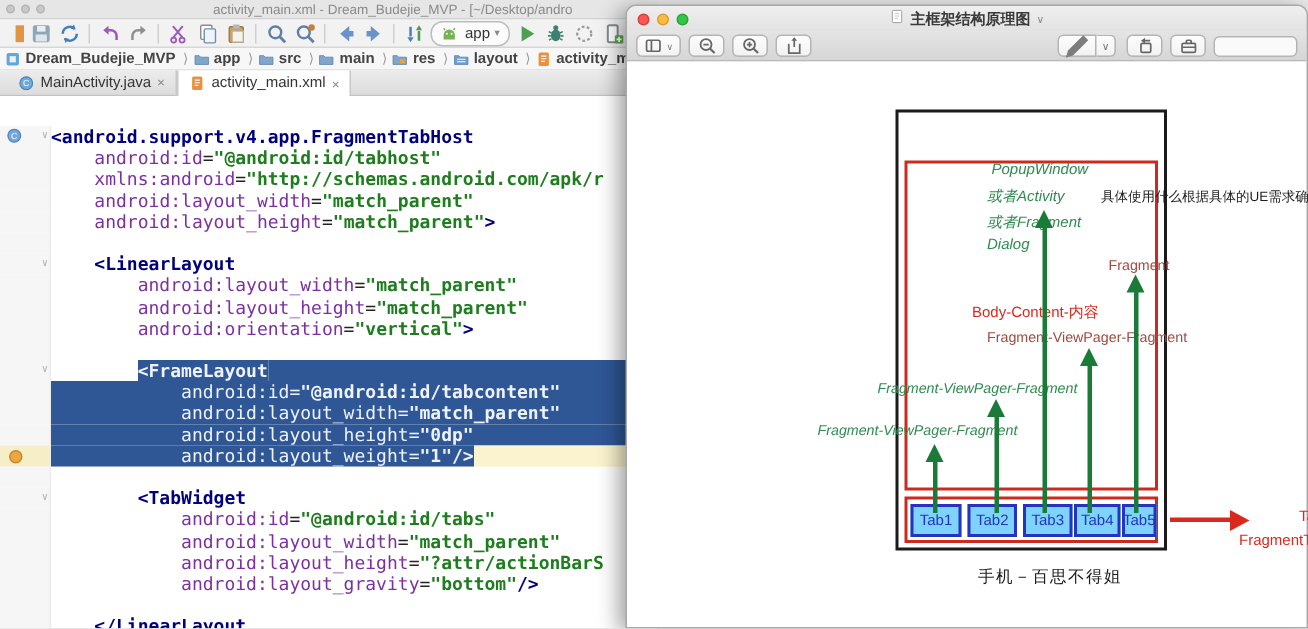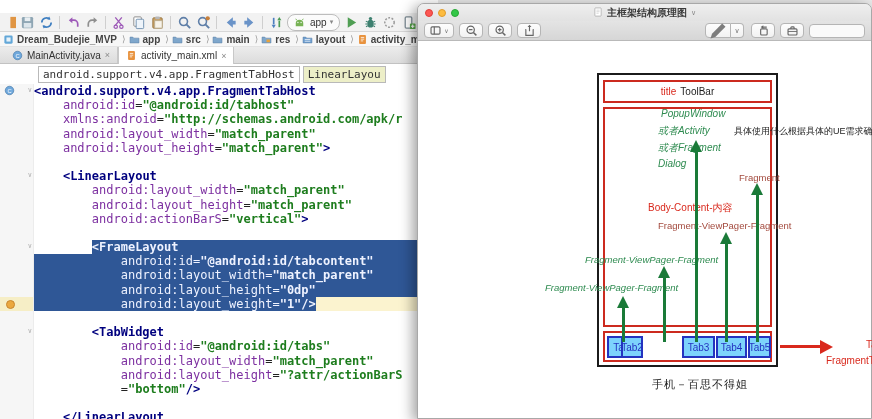--- a/index.html
+++ b/index.html
@@ -96,20 +96,28 @@
   .rarrow-line{position:absolute;height:3px;background:#d9291d;}
   .rarrow-head{position:absolute;width:0;height:0;border-top:7px solid transparent;
                border-bottom:7px solid transparent;border-left:13px solid #d9291d;}
 </style>
 </head>
 <body>
 
 <div id="stage">
 
   <div id="as-window">
+    <div class="as-titlebar">
+      <div class="as-dots">
+        <span class="as-dot"></span>
+        <span class="as-dot"></span>
+        <span class="as-dot"></span>
+      </div>
+      <span class="as-title-text">activity_main.xml - Dream_Budejie_MVP - [~/Desktop/andro</span>
+    </div>
     <div class="as-toolbar" id="as-toolbar">
         <span class="tbi">
           <svg viewBox="0 0 16 16">
             <rect x="10" y="2" width="6" height="12" fill="#e09543"></rect>
           </svg>
         </span>
         <span class="tbi">
           <svg viewBox="0 0 16 16">
             <rect x="2" y="2" width="12" height="12" rx="1.5" fill="#8fa6b4"></rect>
             <rect x="5" y="2.5" width="6" height="4" fill="#e8eef2"></rect>
@@ -335,51 +343,47 @@
         <div class="ed-tab active">
           <span style="display: flex;">
             <svg viewBox="0 0 16 16">
               <rect x="3" y="1.5" width="10" height="13" rx="1.5" fill="#e8923d"></rect>
               <path d="M5.5 5h5M5.5 7.5h5M5.5 10h3.5" stroke="#fff" stroke-width="1.1"></path>
             </svg>
           </span>
           <span>activity_main.xml</span>
           <span class="tab-close">×</span>
         </div>
-      </div>
-    <div class="as-structbar" id="as-structbar">
-        <span class="struct-box">android.support.v4.app.FragmentTabHost</span>
-        <span class="struct-box hl">LinearLayou</span>
       </div>
     <div id="code">
         <div class="cl"><span class="gut"><span class="cicon"><svg viewBox="0 0 16 16" width="11" height="11">
                 <circle cx="8" cy="8" r="6.2" fill="#6fa8dc" stroke="#4b7cab"></circle>
                 <text x="8" y="11" font-size="8.5" text-anchor="middle" fill="#fff" font-family="Liberation Sans">C</text>
               </svg></span><span class="fold-mark">∨</span></span><span class="t-g">&lt;android.support.v4.app.FragmentTabHost</span></div>
         <div class="cl"><span class="gut"></span><span class="t-p">    </span><span class="t-a">android:id</span><span class="t-p">=</span><span class="t-v">"@android:id/tabhost"</span></div>
         <div class="cl"><span class="gut"></span><span class="t-p">    </span><span class="t-a">xmlns:android</span><span class="t-p">=</span><span class="t-v">"http://schemas.android.com/apk/r</span></div>
         <div class="cl"><span class="gut"></span><span class="t-p">    </span><span class="t-a">android:layout_width</span><span class="t-p">=</span><span class="t-v">"match_parent"</span></div>
         <div class="cl"><span class="gut"></span><span class="t-p">    </span><span class="t-a">android:layout_height</span><span class="t-p">=</span><span class="t-v">"match_parent"</span><span class="t-g">&gt;</span></div>
         <div class="cl"><span class="gut"></span></div>
         <div class="cl"><span class="gut"><span class="fold-mark">∨</span></span><span class="t-p">    </span><span class="t-g">&lt;LinearLayout</span></div>
         <div class="cl"><span class="gut"></span><span class="t-p">        </span><span class="t-a">android:layout_width</span><span class="t-p">=</span><span class="t-v">"match_parent"</span></div>
         <div class="cl"><span class="gut"></span><span class="t-p">        </span><span class="t-a">android:layout_height</span><span class="t-p">=</span><span class="t-v">"match_parent"</span></div>
-        <div class="cl"><span class="gut"></span><span class="t-p">        </span><span class="t-a">android:actionBarS</span><span class="t-p">=</span><span class="t-v">"vertical"</span><span class="t-g">&gt;</span></div>
+        <div class="cl"><span class="gut"></span><span class="t-p">        </span><span class="t-a">android:orientation</span><span class="t-p">=</span><span class="t-v">"vertical"</span><span class="t-g">&gt;</span></div>
         <div class="cl"><span class="gut"></span></div>
         <div class="cl"><span class="gut"><span class="fold-mark">∨</span></span><span class="t-p">        </span><span class="selwrap"><span class="t-g">&lt;FrameLayout</span></span><span class="fill fill-blue"></span></div>
         <div class="cl"><span class="gut"></span><span class="selwrap"><span class="t-p">            </span><span class="t-a">android:id</span><span class="t-p">=</span><span class="t-v">"@android:id/tabcontent"</span></span><span class="fill fill-blue"></span></div>
         <div class="cl"><span class="gut"></span><span class="selwrap"><span class="t-p">            </span><span class="t-a">android:layout_width</span><span class="t-p">=</span><span class="t-v">"match_parent"</span></span><span class="fill fill-blue"></span></div>
         <div class="cl"><span class="gut"></span><span class="selwrap"><span class="t-p">            </span><span class="t-a">android:layout_height</span><span class="t-p">=</span><span class="t-v">"0dp"</span></span><span class="fill fill-blue"></span></div>
         <div class="cl creamline"><span class="gut cream"><span class="bkdot"></span></span><span class="selwrap"><span class="t-p">            </span><span class="t-a">android:layout_weight</span><span class="t-p">=</span><span class="t-v">"1"</span><span class="t-g">/&gt;</span></span><span class="fill fill-cream"></span></div>
         <div class="cl"><span class="gut"></span></div>
         <div class="cl"><span class="gut"><span class="fold-mark">∨</span></span><span class="t-p">        </span><span class="t-g">&lt;TabWidget</span></div>
         <div class="cl"><span class="gut"></span><span class="t-p">            </span><span class="t-a">android:id</span><span class="t-p">=</span><span class="t-v">"@android:id/tabs"</span></div>
         <div class="cl"><span class="gut"></span><span class="t-p">            </span><span class="t-a">android:layout_width</span><span class="t-p">=</span><span class="t-v">"match_parent"</span></div>
         <div class="cl"><span class="gut"></span><span class="t-p">            </span><span class="t-a">android:layout_height</span><span class="t-p">=</span><span class="t-v">"?attr/actionBarS</span></div>
-        <div class="cl"><span class="gut"></span><span class="t-p">            </span><span class="t-p">=</span><span class="t-v">"bottom"</span><span class="t-g">/&gt;</span></div>
+        <div class="cl"><span class="gut"></span><span class="t-p">            </span><span class="t-a">android:layout_gravity</span><span class="t-p">=</span><span class="t-v">"bottom"</span><span class="t-g">/&gt;</span></div>
         <div class="cl"><span class="gut"></span></div>
         <div class="cl"><span class="gut"></span><span class="t-p">    </span><span class="t-g">&lt;/LinearLayout</span></div>
       </div>
   </div>
 
   <div id="pv-window">
     <div class="pv-titlebar">
       <div class="pv-lights">
         <span class="pv-light" style="background:#fc5753;border:1px solid #df3e38;"></span>
         <span class="pv-light" style="background:#fdbc40;border:1px solid #de9b2d;"></span>
@@ -451,38 +455,34 @@
             </span>
           </div>
         <input class="pv-search" value="" style="">
       </div>
     </div>
     <div class="pv-canvas"></div>
   </div>
 
   <div id="diagram">
       <div class="dg dg-frame" style="left: 597px; top: 73px; width: 181px; height: 294px;"></div>
-      <div class="dg dg-red" style="left: 603px; top: 80px; width: 169px; height: 23px; display: flex; align-items: center; justify-content: center; font-size: 10px; gap: 4px;">
-        <span class="c-red">title</span>
-        <span class="c-black">ToolBar</span>
-      </div>
       <div class="dg dg-red" style="left: 603px; top: 107px; width: 169px; height: 220px;"></div>
       <div class="dg dg-red" style="left: 603px; top: 331px; width: 169px; height: 31px;"></div>
       <div class="dg dg-text c-green" style="left: 661px; top: 108px; font-size: 10px;">PopupWindow</div>
       <div class="dg dg-text c-green" style="left: 658px; top: 124px; font-size: 10px;">或者Activity</div>
       <div class="dg dg-text c-green" style="left: 658px; top: 141px; font-size: 10px;">或者Fragment</div>
       <div class="dg dg-text c-green" style="left: 658px; top: 158px; font-size: 10px; text-align: center;">Dialog</div>
       <div class="dg dg-text c-black" style="left: 734px; top: 125px; font-size: 9px;">具体使用什么根据具体的UE需求确定</div>
       <div class="dg dg-text c-red" style="left: 648px; top: 201px; font-size: 10px;">Body-Content-内容</div>
       <div class="dg dg-text c-maroon" style="left: 739px; top: 172px;">Fragment</div>
       <div class="dg dg-text c-maroon" style="left: 658px; top: 220px;">Fragment-ViewPager-Fragment</div>
       <div class="dg dg-text c-green" style="left: 585px; top: 254px;">Fragment-ViewPager-Fragment</div>
       <div class="dg dg-text c-green" style="left: 545px; top: 282px;">Fragment-ViewPager-Fragment</div>
       <div class="dg dg-tab" style="left: 607px; top: 336px; width: 34px; height: 22px;">Tab1</div>
-      <div class="dg dg-tab" style="left: 621px; top: 336px; width: 22px; height: 22px;">Tab2</div>
+      <div class="dg dg-tab" style="left: 645px; top: 336px; width: 33px; height: 22px;">Tab2</div>
       <div class="dg dg-tab" style="left: 682px; top: 336px; width: 33px; height: 22px;">Tab3</div>
       <div class="dg dg-tab" style="left: 716px; top: 336px; width: 31px; height: 22px;">Tab4</div>
       <div class="dg dg-tab" style="left: 748px; top: 336px; width: 23px; height: 22px;">Tab5</div>
       <div class="dg garrow-line" style="left: 622px; top: 306px; height: 36px;"></div>
       <div class="dg garrow-head" style="left: 617px; top: 296px;"></div>
       <div class="dg garrow-line" style="left: 663px; top: 276px; height: 66px;"></div>
       <div class="dg garrow-head" style="left: 658px; top: 266px;"></div>
       <div class="dg garrow-line" style="left: 695px; top: 150px; height: 192px;"></div>
       <div class="dg garrow-head" style="left: 690px; top: 140px;"></div>
       <div class="dg garrow-line" style="left: 725px; top: 242px; height: 100px;"></div>

